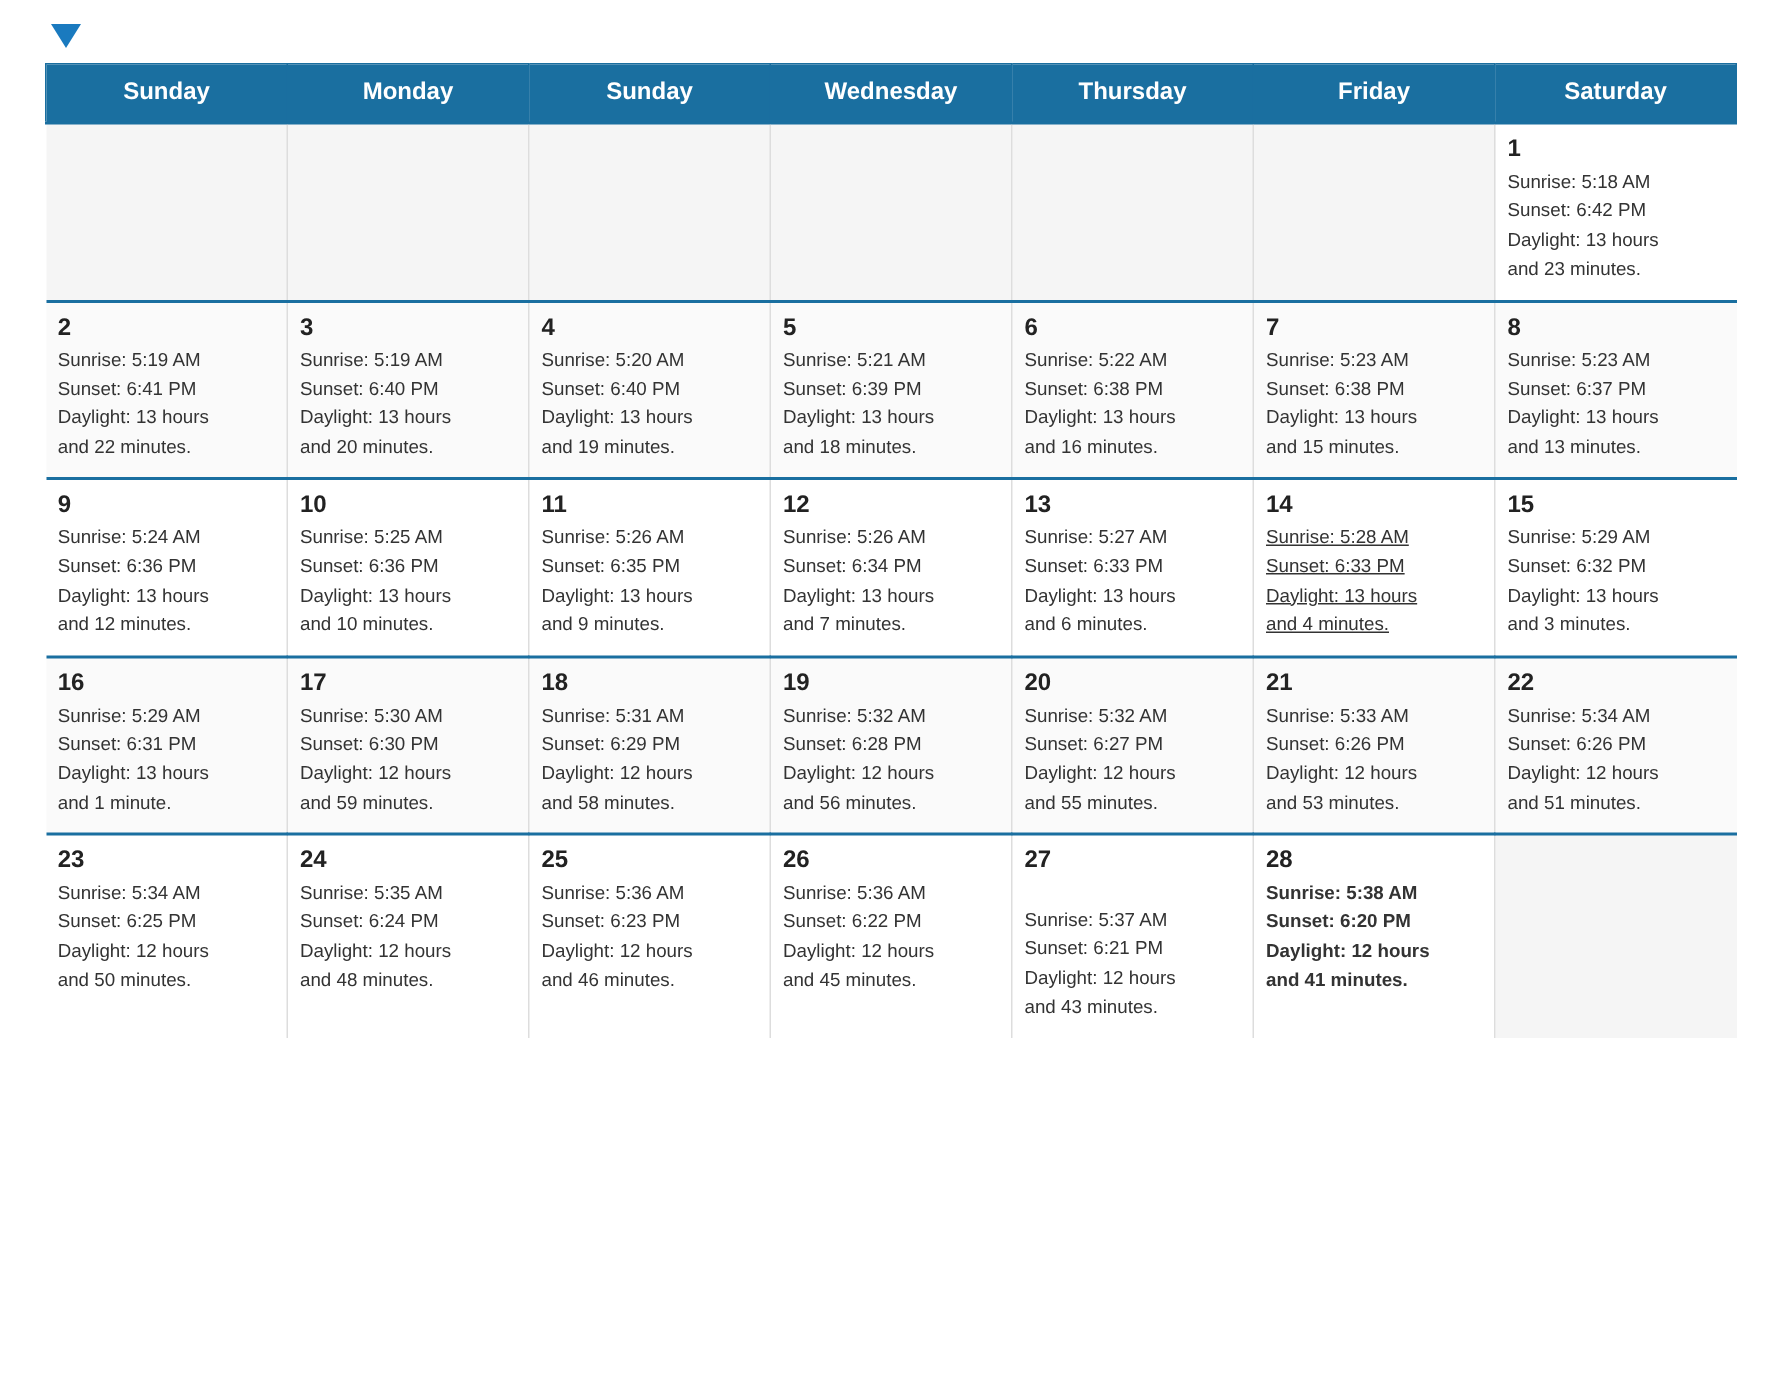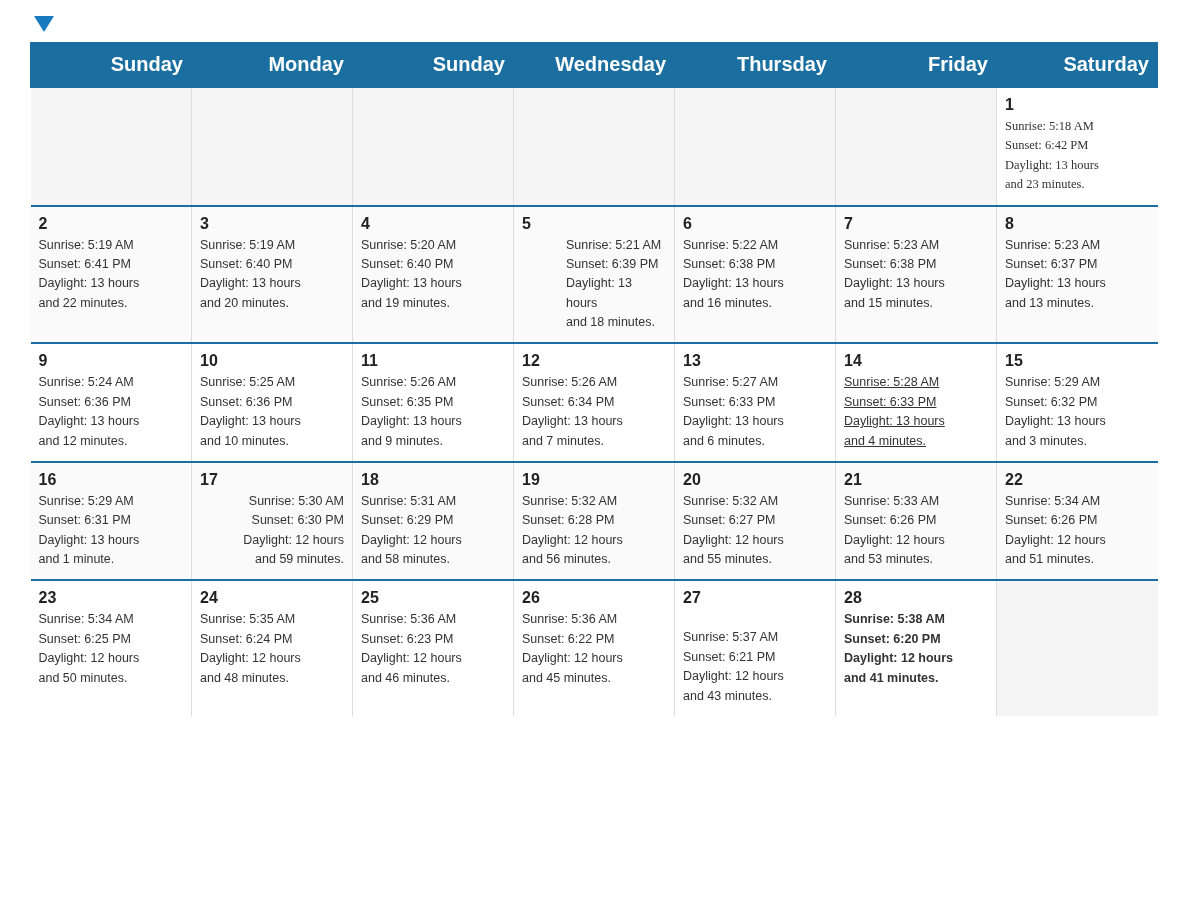--- a/index.html
+++ b/index.html
@@ -61,24 +61,24 @@
       margin-top: 4px;
     }
     table {
       width: 100%;
       border-collapse: collapse;
       margin-top: 10px;
     }
     thead tr th {
       background-color: #1a6fa0;
       color: #fff;
-      font-size: 20px;
+      font-size: 16px;
       font-weight: bold;
       padding: 10px 8px;
-      text-align: right;
+      text-align: center;
       border: 1px solid #1a6fa0;
     }
     tbody tr {
       border-top: 2px solid #1a6fa0;
     }
     tbody tr td {
       vertical-align: top;
       padding: 8px 8px 10px 8px;
       font-size: 13px;
       color: #333;
@@ -144,21 +144,21 @@
   <tbody id="calendar-body">
   <tr>
         <td class="empty-cell"></td>
         <td class="empty-cell"></td>
         <td class="empty-cell"></td>
         <td class="empty-cell"></td>
         <td class="empty-cell"></td>
         <td class="empty-cell"></td>
         <td>
           <span class="day-number">1</span>
-          <div class="day-info" style="white-space: pre-line; font-family: Liberation Serif, serif;">Sunrise: 5:18 AM
+          <div class="day-info" style="white-space: pre-line;">Sunrise: 5:18 AM
 Sunset: 6:42 PM
 Daylight: 13 hours
 and 23 minutes.</div>
         </td>
       </tr>
       <tr>
         <td>
           <span class="day-number">2</span>
           <div class="day-info" style="white-space: pre-line;">Sunrise: 5:19 AM
 Sunset: 6:41 PM
@@ -174,21 +174,21 @@
         </td>
         <td>
           <span class="day-number">4</span>
           <div class="day-info" style="white-space: pre-line;">Sunrise: 5:20 AM
 Sunset: 6:40 PM
 Daylight: 13 hours
 and 19 minutes.</div>
         </td>
         <td>
           <span class="day-number">5</span>
-          <div class="day-info" style="white-space: pre-line; margin-left: 44px;">Sunrise: 5:21 AM
+          <div class="day-info" style="white-space: pre-line;">Sunrise: 5:21 AM
 Sunset: 6:39 PM
 Daylight: 13 hours
 and 18 minutes.</div>
         </td>
         <td>
           <span class="day-number">6</span>
           <div class="day-info" style="white-space: pre-line;">Sunrise: 5:22 AM
 Sunset: 6:38 PM
 Daylight: 13 hours
 and 16 minutes.</div>
@@ -262,21 +262,21 @@
       <tr>
         <td>
           <span class="day-number">16</span>
           <div class="day-info" style="white-space: pre-line;">Sunrise: 5:29 AM
 Sunset: 6:31 PM
 Daylight: 13 hours
 and 1 minute.</div>
         </td>
         <td>
           <span class="day-number">17</span>
-          <div class="day-info" style="white-space: pre-line; text-align: right;">Sunrise: 5:30 AM
+          <div class="day-info" style="white-space: pre-line;">Sunrise: 5:30 AM
 Sunset: 6:30 PM
 Daylight: 12 hours
 and 59 minutes.</div>
         </td>
         <td>
           <span class="day-number">18</span>
           <div class="day-info" style="white-space: pre-line;">Sunrise: 5:31 AM
 Sunset: 6:29 PM
 Daylight: 12 hours
 and 58 minutes.</div>

